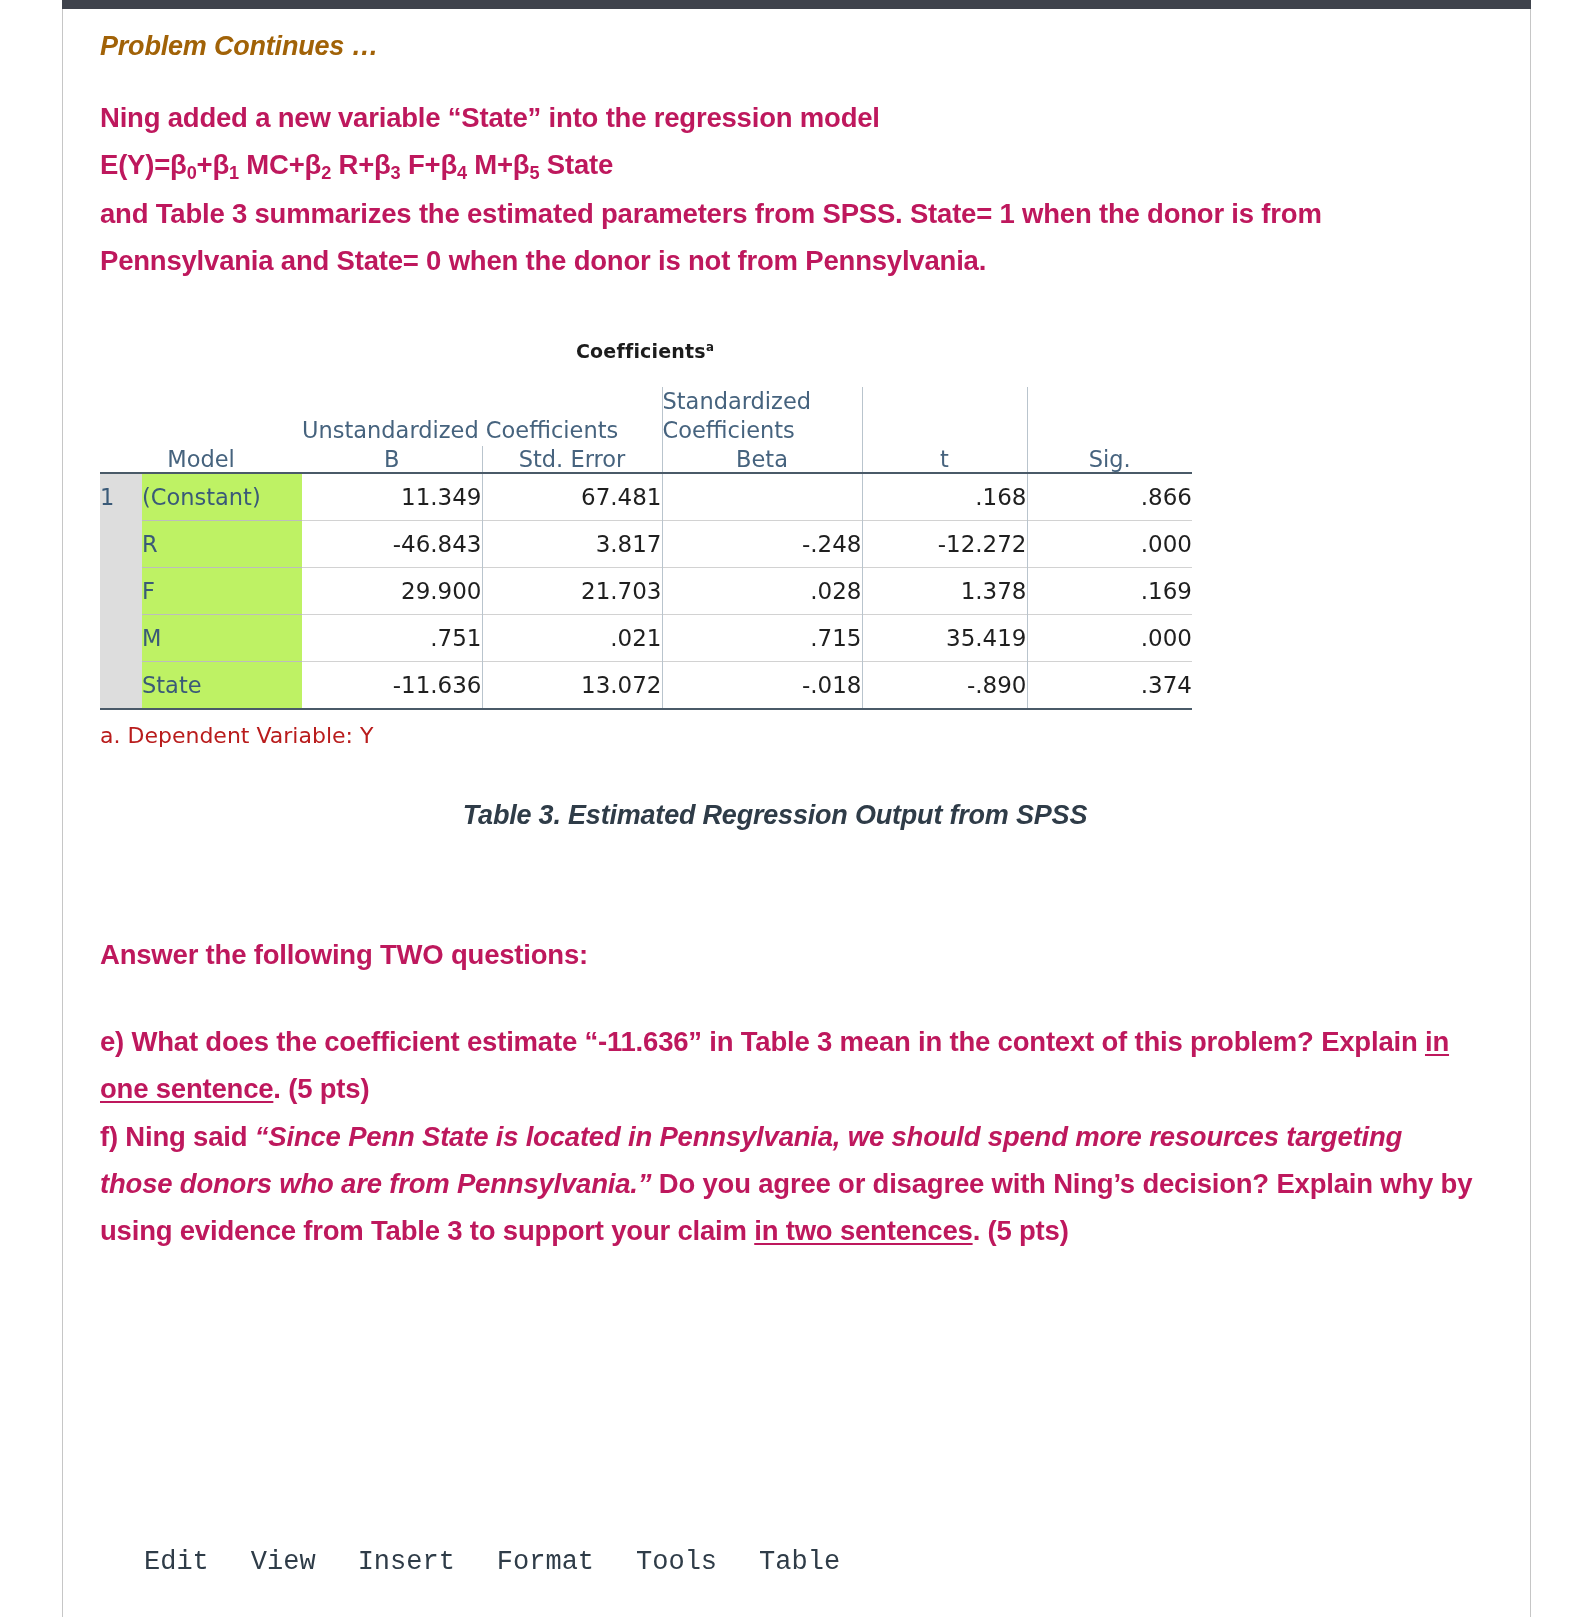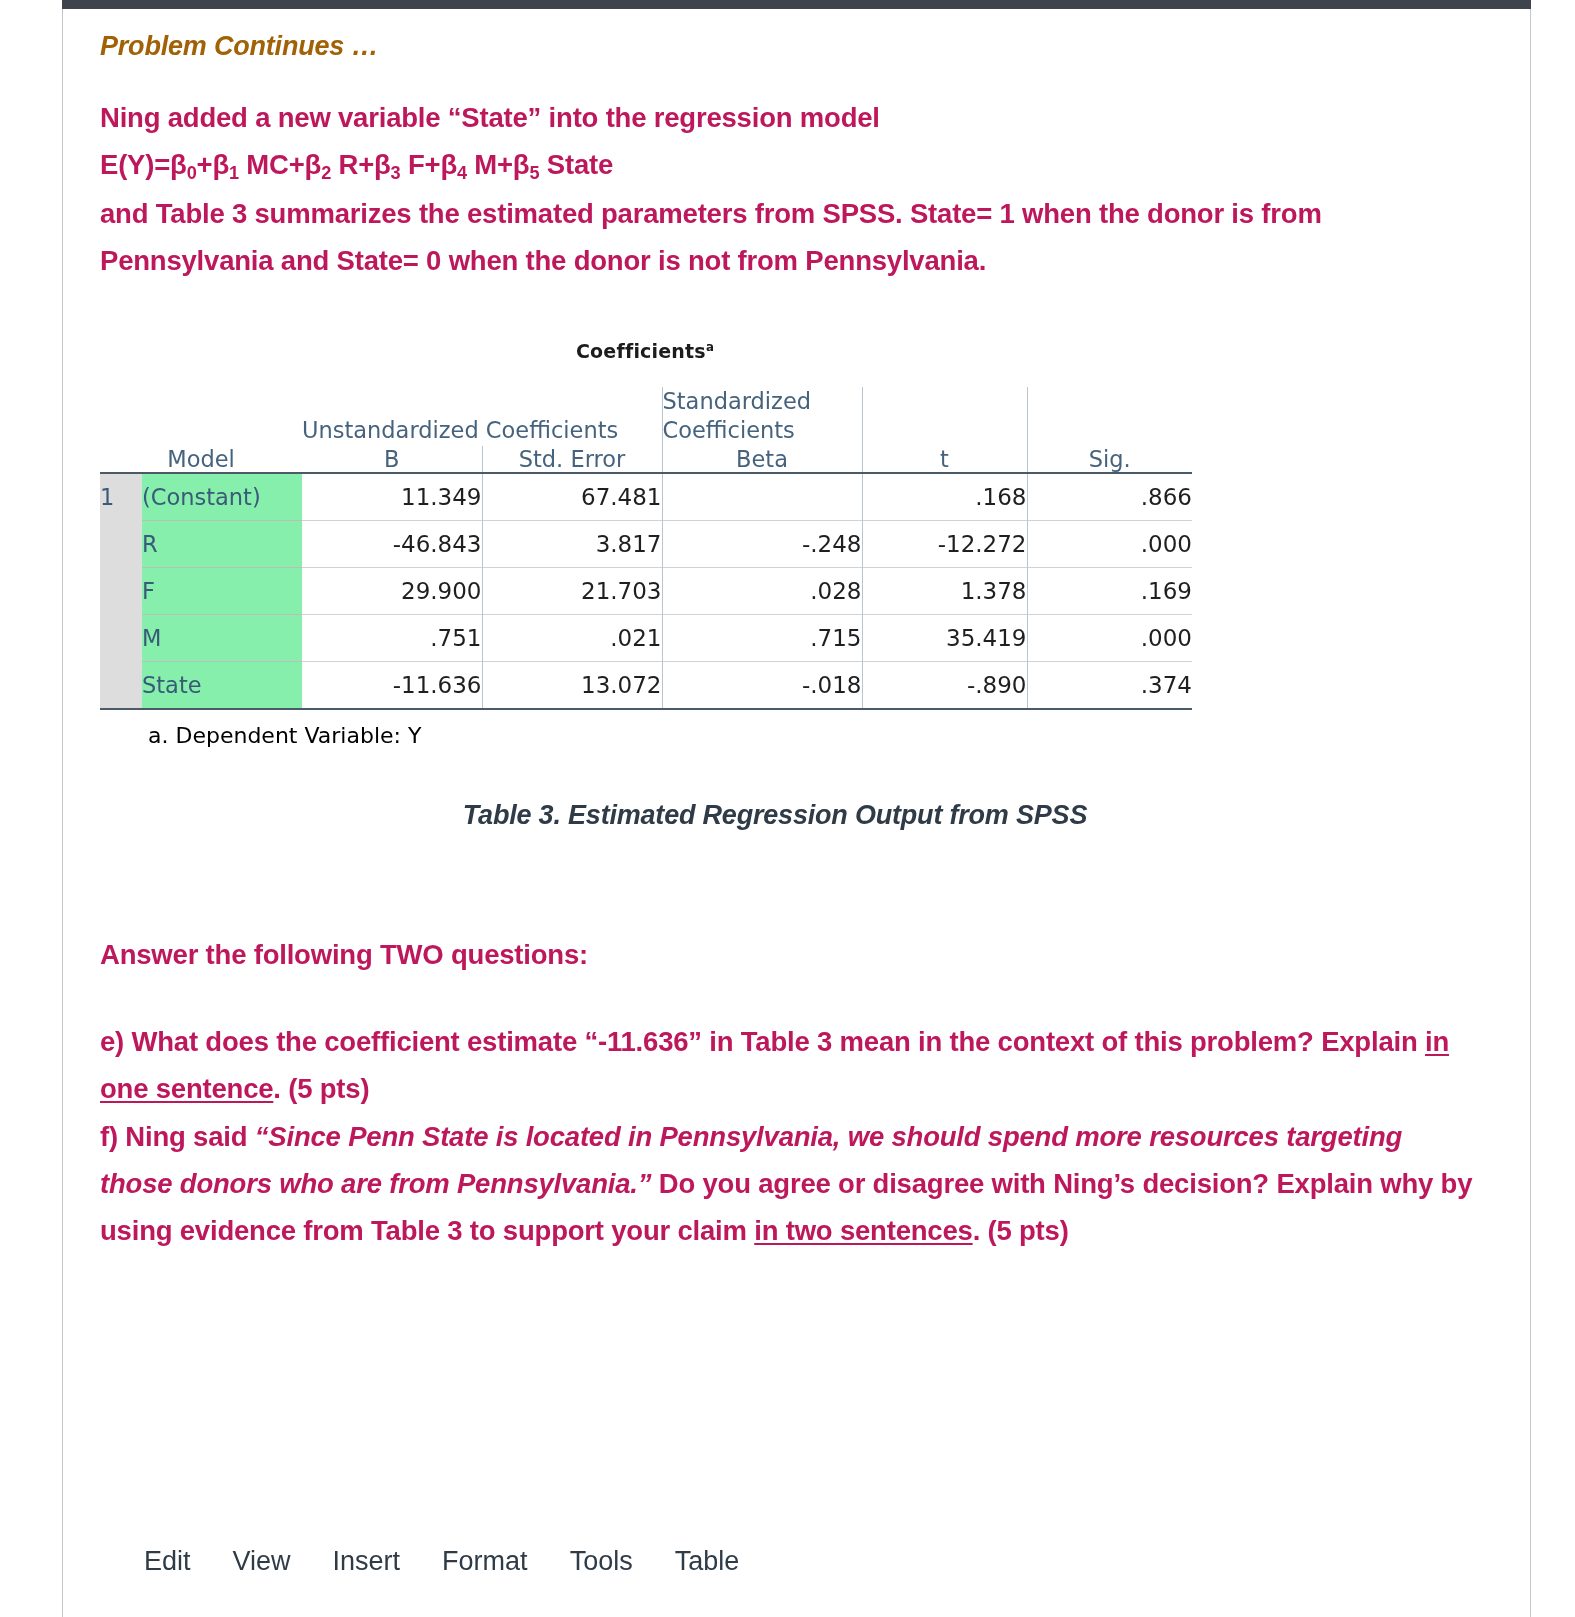--- a/index.html
+++ b/index.html
@@ -109,21 +109,21 @@
     text-align:center;
     vertical-align:bottom;
     padding-bottom:9px;
     padding-left:6px;
   }
   .vline{border-left:1px solid #b9c4cd;}
   .hdr-rule-top{border-top:2px solid #4a5a68;}
   .tbl-bottom{border-bottom:2px solid #4a5a68;}
 
   .lbl-col{
-    background:#86efac;
+    background:#bef264;
     color:#3a5a78;
     font-size:22.5px;
     text-align:left;
     height:46px;
     padding-left:10px;
   }
   .num-col-0{
     background:#dddddd;
     color:#3a5a78;
     font-size:22.5px;
@@ -137,23 +137,22 @@
     padding-right:14px;
     height:46px;
     background:#fff;
   }
   .rowline td.sep-lbl{border-top:1px solid #bdbdbd;}
   .rowline td.sep-cell{border-top:1px solid #d2d2d2;}
 
   #spss-note{
     font-family:"DejaVu Sans", sans-serif;
     font-size:22px;
-    color:#000000;
+    color:#b91c1c;
     margin-top:13px;
-    margin-left:48px;
   }
 
   #table-caption{
     text-align:center;
     font-style:italic;
     font-weight:700;
     font-size:27px;
     color:#2f3c48;
     margin-top:52px;
     margin-left:-25px;
@@ -171,21 +170,21 @@
     top:1496px;
     width:1467px;
     height:121px;
     display:flex;
     align-items:flex-end;
     padding:0 0 40px 60px;
     box-sizing:border-box;
     gap:0px;
   }
   .menu-item{
-    font-family:Liberation Sans, sans-serif;
+    font-family:Liberation Mono, monospace;
     font-size:27px;
     color:#2f3c48;
     font-weight:400;
     padding:0 21px;
     cursor:default;
     white-space:nowrap;
   }
 </style>
 </head>
 <body>

